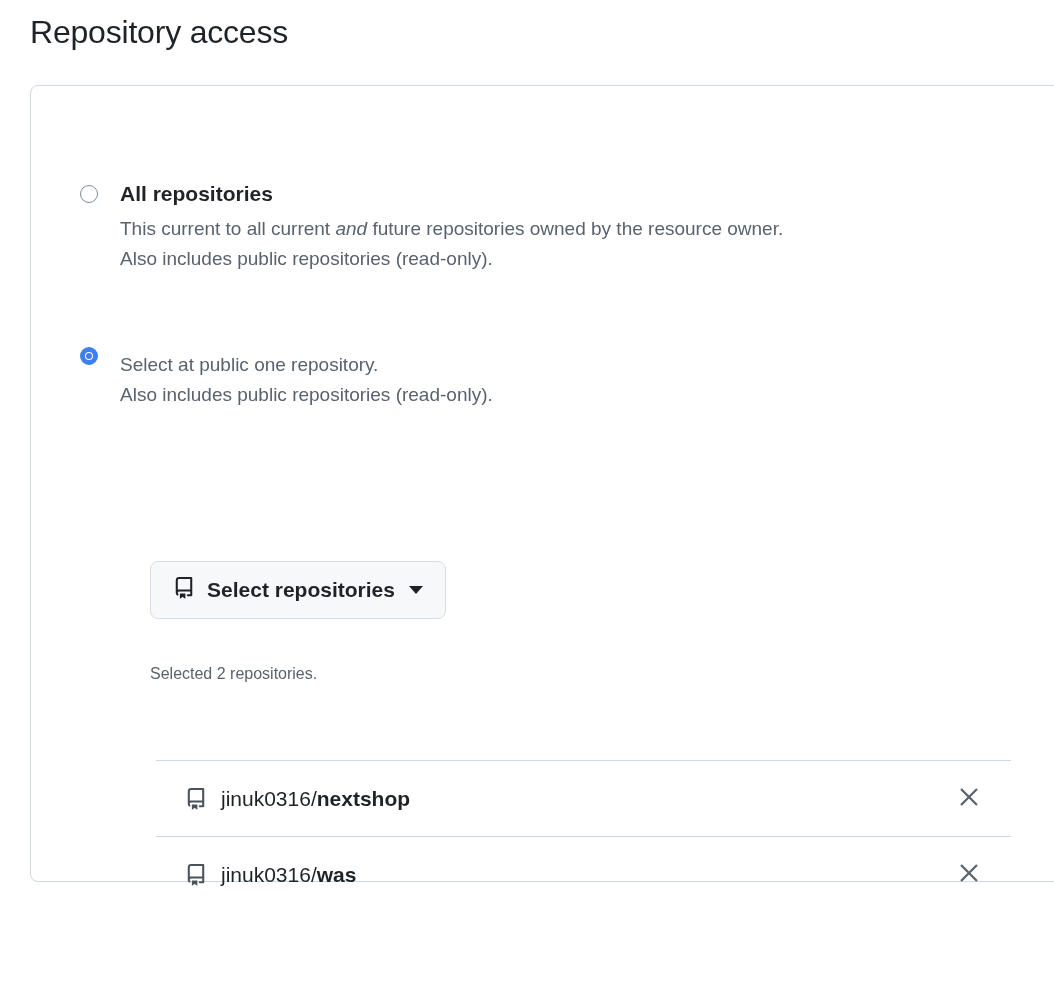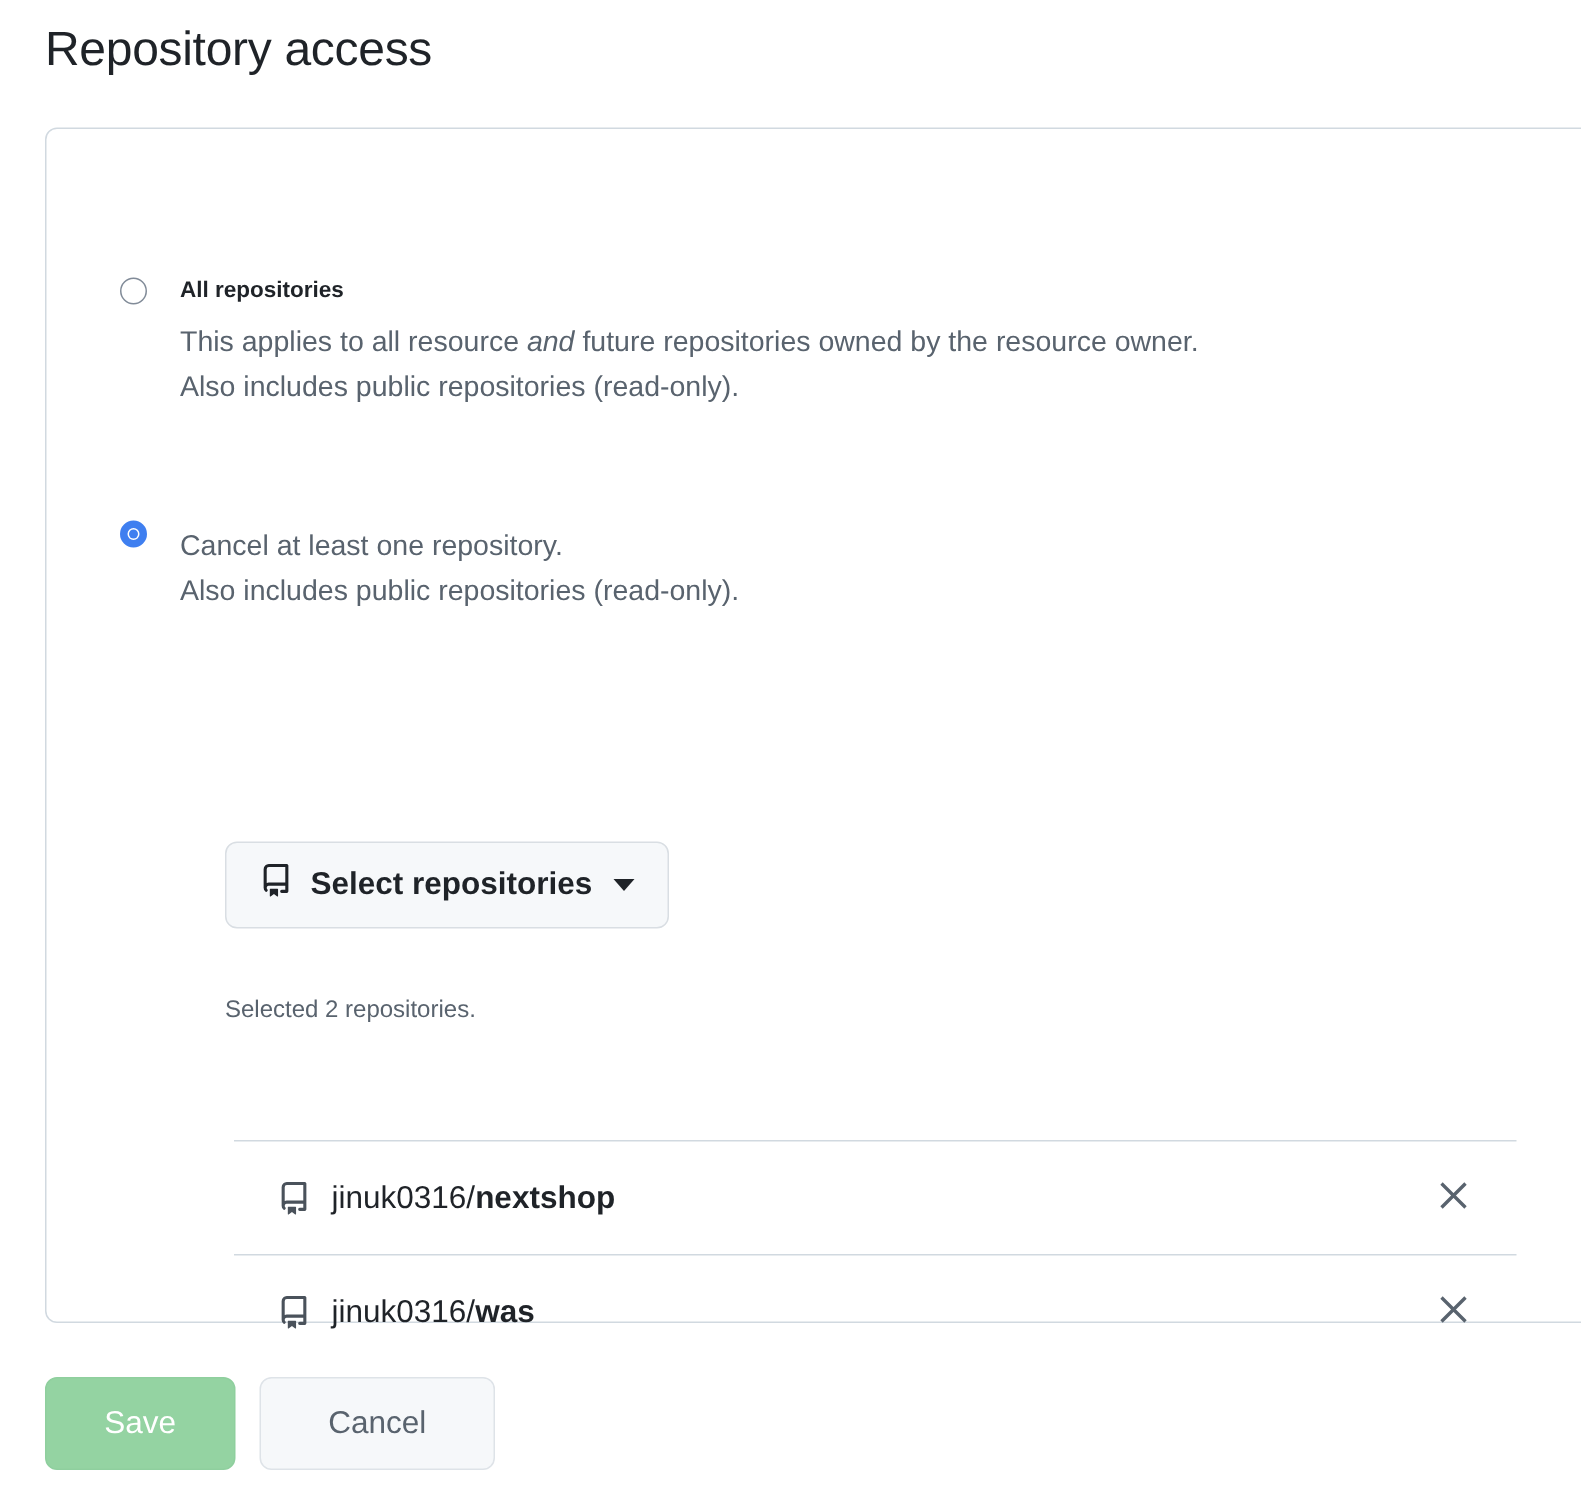--- a/index.html
+++ b/index.html
@@ -78,21 +78,21 @@
     left: 1px;
     top: 1px;
     width: 6px;
     height: 6px;
     border-radius: 50%;
     background: #3f7ff0;
   }
 
   .option-label {
     margin-left: 40px;
-    font-size: 15px;
+    font-size: 21px;
     font-weight: 700;
     line-height: 26px;
     color: #1f2328;
     white-space: nowrap;
   }
 
   .option-desc {
     margin-left: 40px;
     margin-top: 7px;
     font-size: 19px;
@@ -225,27 +225,27 @@
 
 <div class="page">
 
   <div class="page-title">Repository access</div>
 
   <div class="card">
 
     <div class="option all">
       <span class="radio"></span>
       <div class="option-label">All repositories</div>
-      <div class="option-desc"><span>This applies to all resource </span><em>and</em><span> future repositories owned by the resource owner.</span></div>
+      <div class="option-desc"><span>This current to all current </span><em>and</em><span> future repositories owned by the resource owner.</span></div>
       <div class="option-desc" style="margin-top:0">Also includes public repositories (read-only).</div>
     </div>
 
     <div class="option only">
       <span class="radio checked"></span>
-      <div class="option-desc">Cancel at least one repository.</div>
+      <div class="option-desc">Select at public one repository.</div>
       <div class="option-desc" style="margin-top:0">Also includes public repositories (read-only).</div>
     </div>
 
     <div class="select-repos-btn">
       <span>
         <svg width="22" height="22" viewBox="0 0 16 16" fill="#1f2328" aria-hidden="true">
           <path d="M2 2.5A2.5 2.5 0 0 1 4.5 0h8.75a.75.75 0 0 1 .75.75v12.5a.75.75 0 0 1-.75.75h-2.5a.75.75 0 0 1 0-1.5h1.75v-2h-8a1 1 0 0 0-.714 1.7.75.75 0 1 1-1.072 1.05A2.495 2.495 0 0 1 2 11.5Zm10.5-1h-8a1 1 0 0 0-1 1v6.708A2.486 2.486 0 0 1 4.5 9h8ZM5 12.25a.25.25 0 0 1 .25-.25h3.5a.25.25 0 0 1 .25.25v3.25a.25.25 0 0 1-.4.2l-1.45-1.087a.25.25 0 0 0-.3 0L5.4 15.7a.25.25 0 0 1-.4-.2Z"></path>
         </svg>
       </span>
       <span>Select repositories</span>
@@ -284,18 +284,14 @@
             <svg width="24" height="24" viewBox="0 0 16 16" aria-hidden="true">
               <path d="M3.2 3.2 L12.8 12.8 M12.8 3.2 L3.2 12.8" stroke="#59636e" stroke-width="1.5" stroke-linecap="square"></path>
             </svg>
           </span>
         </button>
       </div>
 
     </div>
   </div>
 
-  <div class="footer">
-    <button class="btn btn-save">Save</button>
-    <button class="btn btn-cancel">Cancel</button>
-  </div>
 
 </div>
 
 </body></html>

